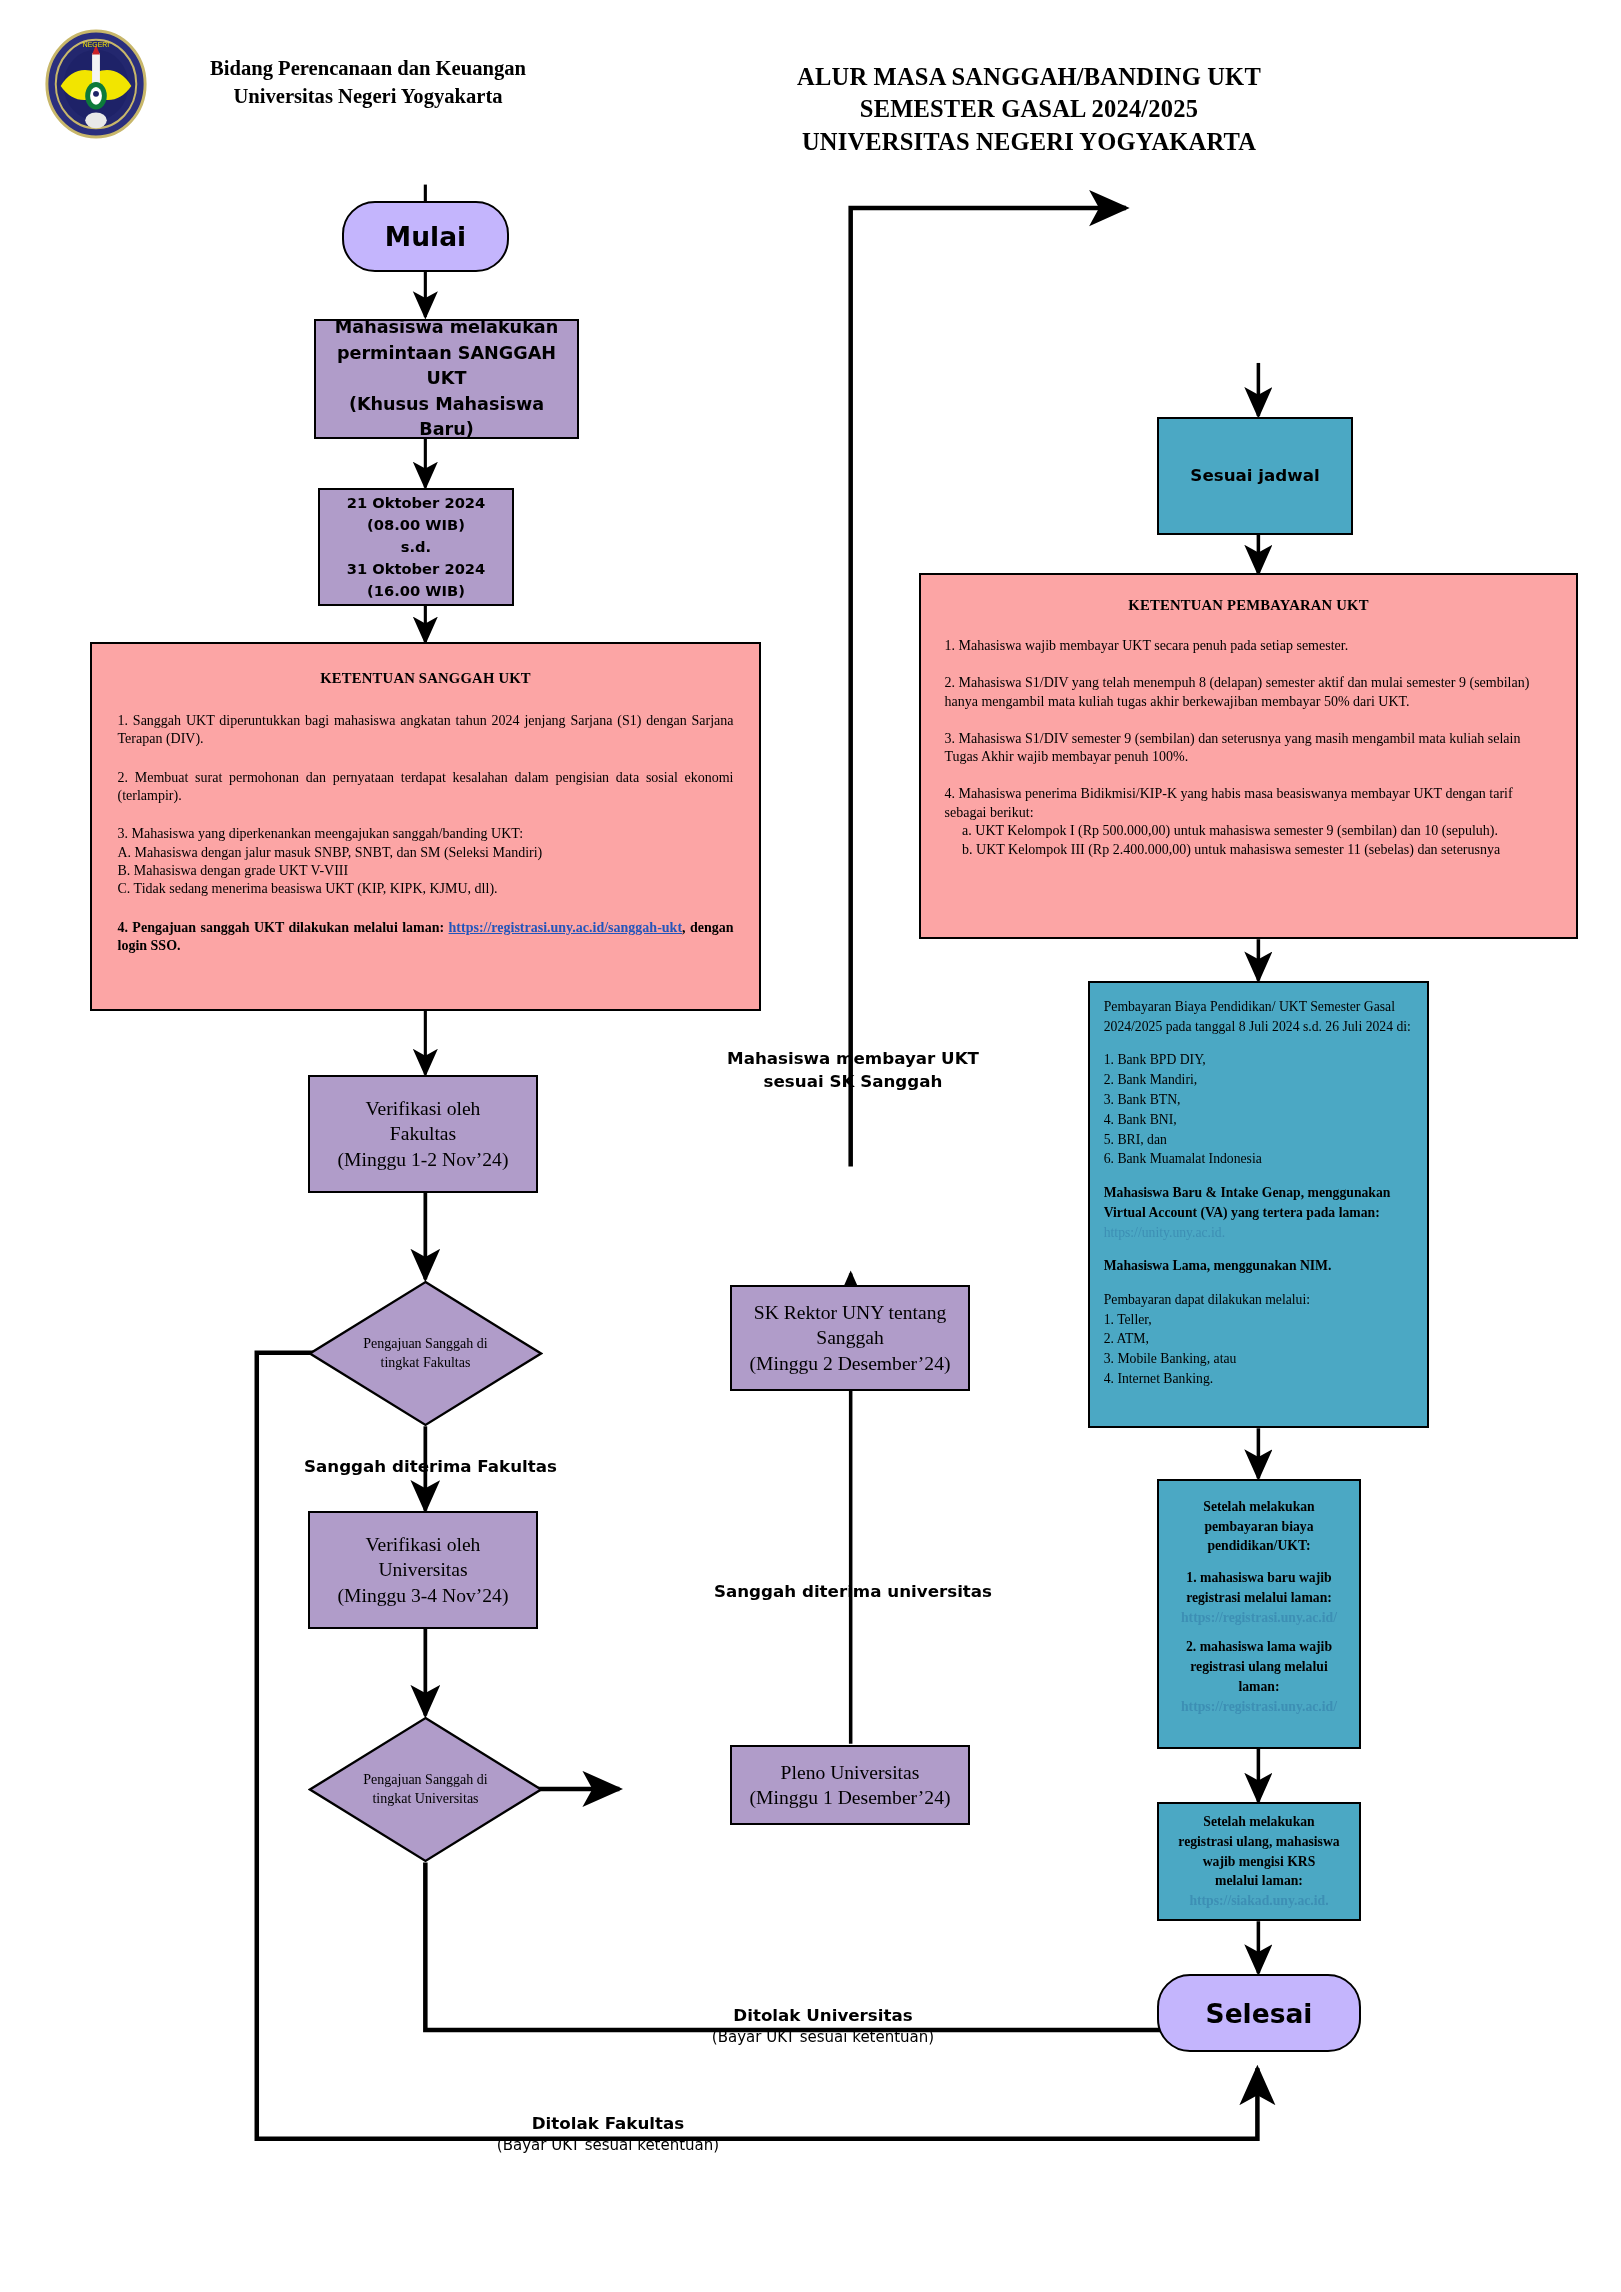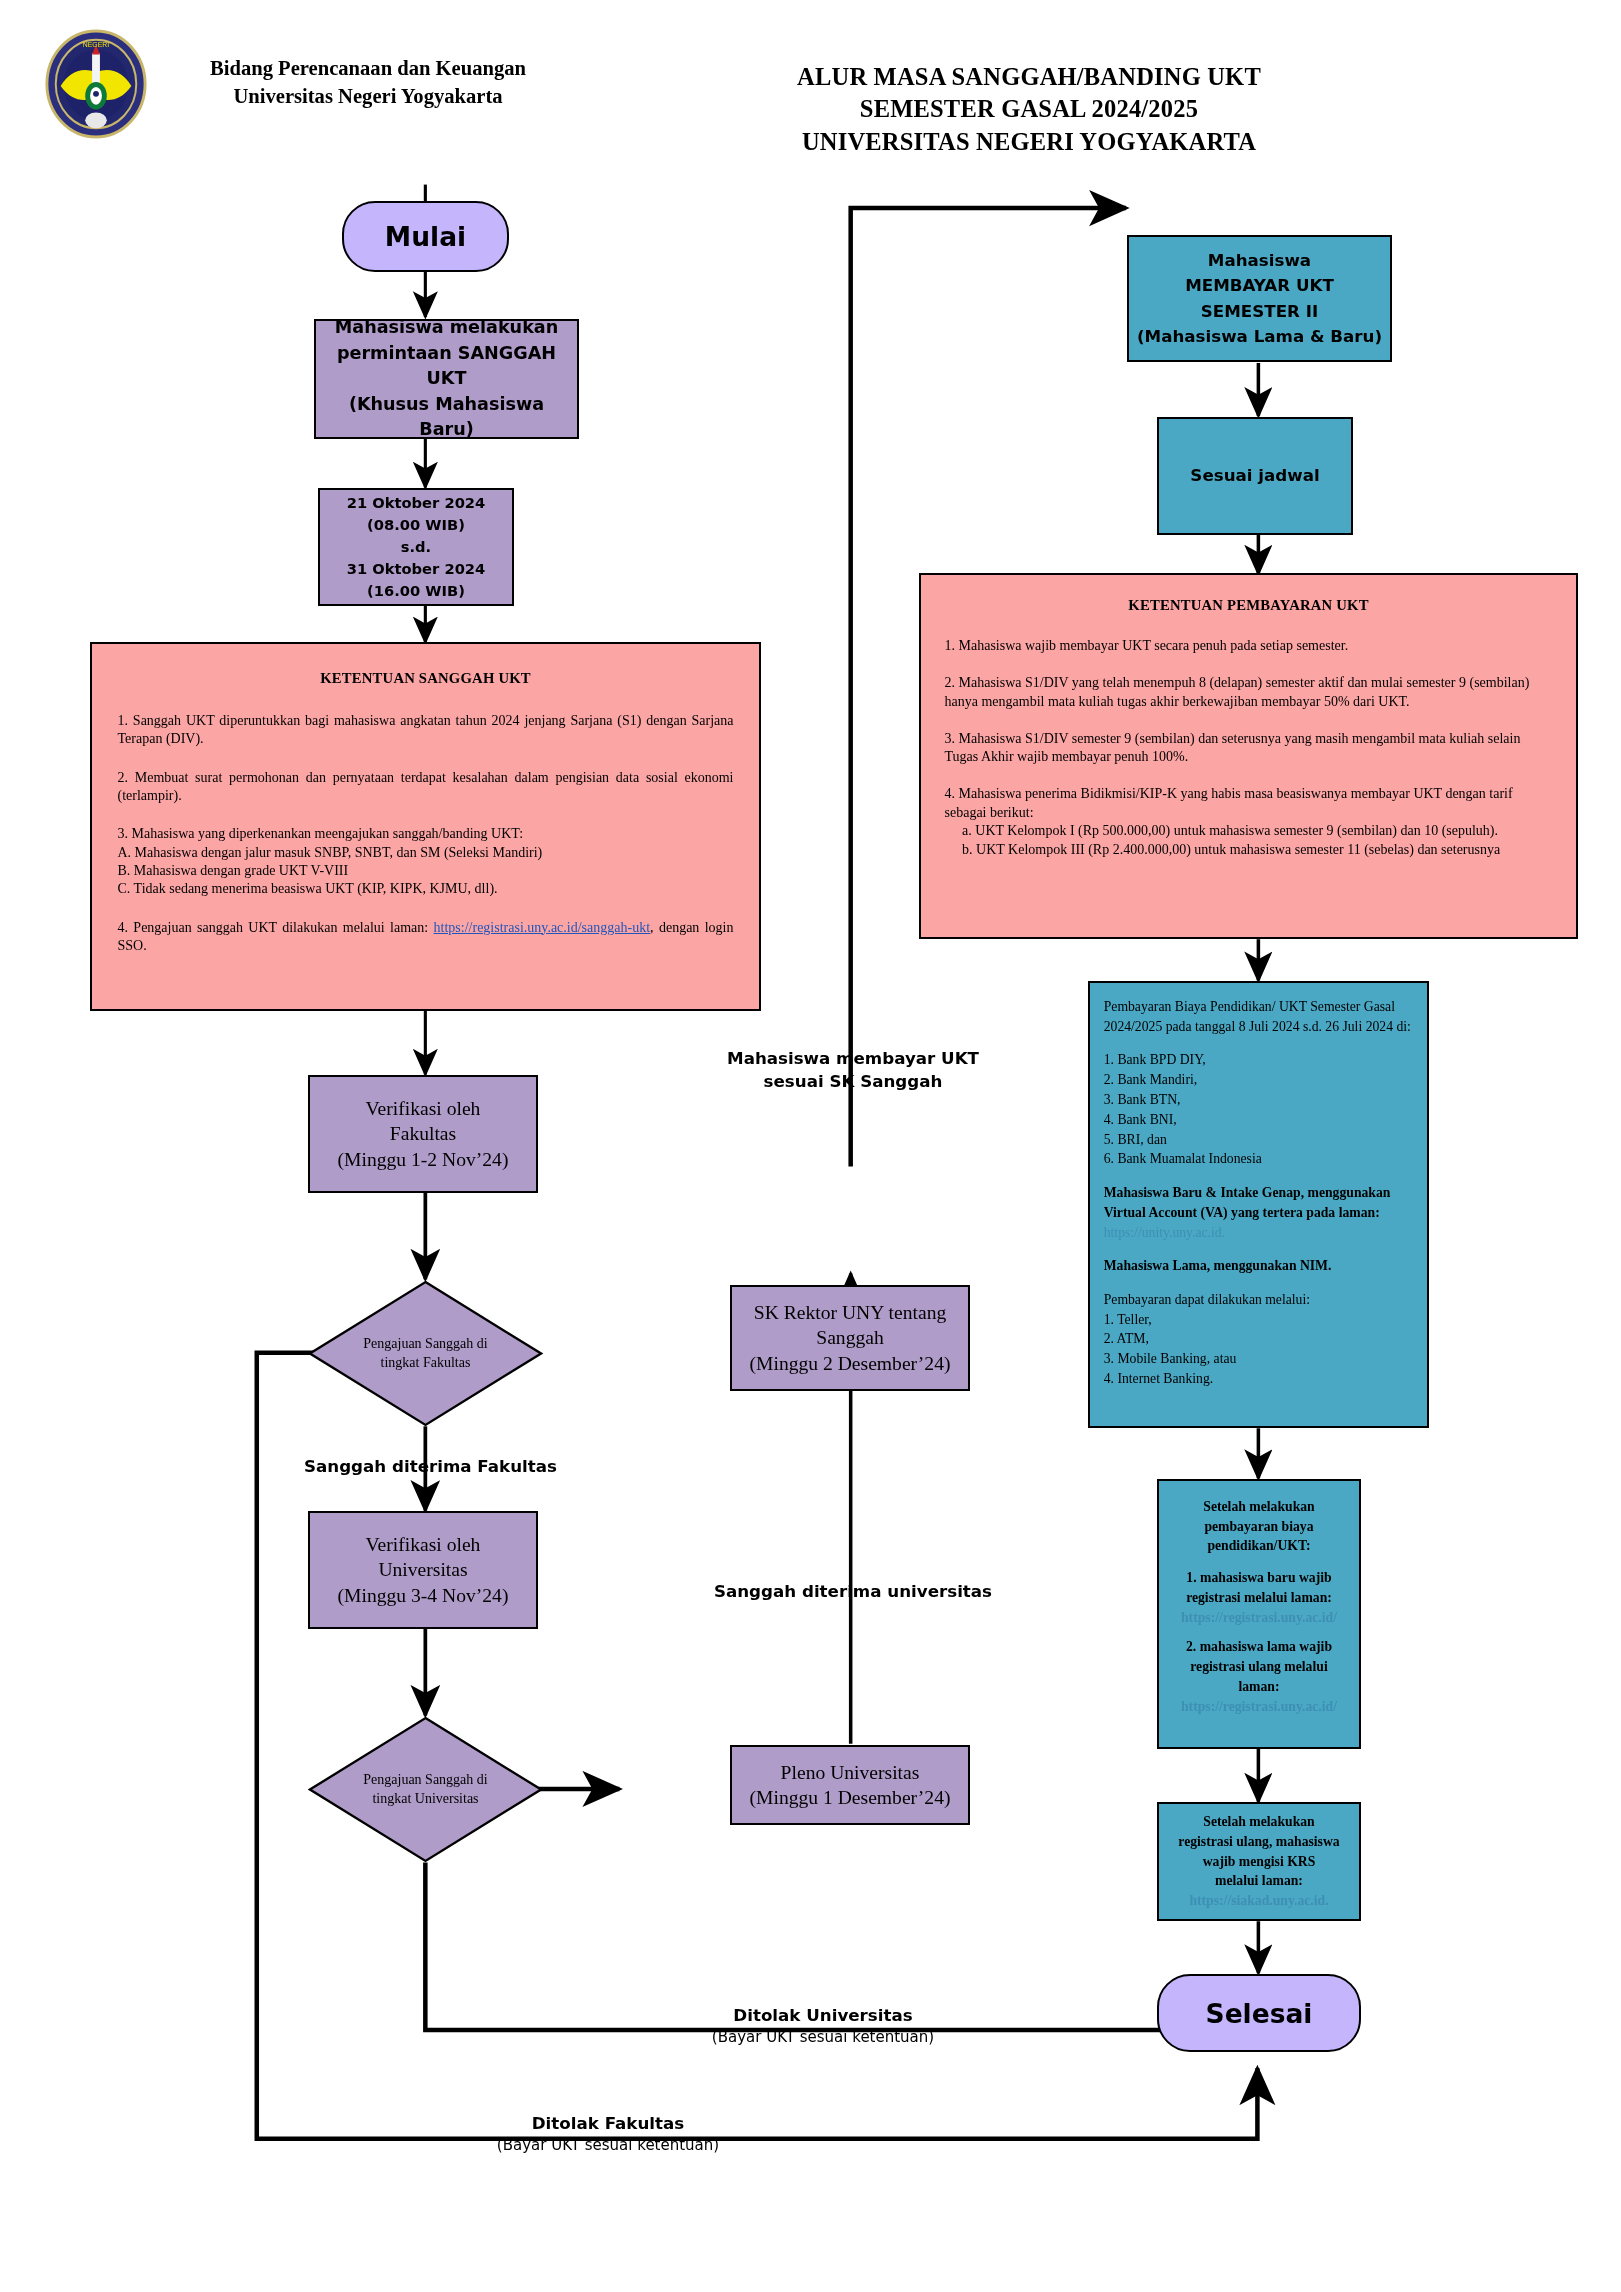--- a/index.html
+++ b/index.html
@@ -213,21 +213,21 @@
   </div>
 
   <div class="note-box abs" style="left:90px;top:642px;width:671px;height:369px;padding:25.5px 25.5px 9.8px 25.5px;">
     <div class="note-title">KETENTUAN SANGGAH UKT</div>
     <div class="note-p" style="margin-top:25.5px;">1.  Sanggah UKT diperuntukkan bagi mahasiswa angkatan tahun 2024 jenjang Sarjana (S1) dengan Sarjana Terapan (DIV).</div>
     <div class="note-p" style="margin-top:19.6px;">2. Membuat surat permohonan dan pernyataan terdapat kesalahan dalam pengisian data sosial ekonomi (terlampir).</div>
     <div class="note-p nj" style="margin-top:19.6px;">3. Mahasiswa yang diperkenankan meengajukan sanggah/banding UKT:</div>
     <div class="note-p nj">A. Mahasiswa dengan jalur masuk SNBP, SNBT, dan SM (Seleksi Mandiri)</div>
     <div class="note-p nj">B. Mahasiswa dengan grade UKT V-VIII</div>
     <div class="note-p nj">C. Tidak sedang menerima beasiswa UKT (KIP, KIPK, KJMU, dll).</div>
-    <div class="note-p" style="margin-top:19.6px;"><span>4.  Pengajuan sanggah UKT dilakukan melalui laman: </span><a class="lnk" href="#">https://registrasi.uny.ac.id/sanggah-ukt</a><span>, dengan login SSO.</span></div>
+    <div class="note-p" style="margin-top:19.6px;font-weight:bold;"><span>4.  Pengajuan sanggah UKT dilakukan melalui laman: </span><a class="lnk" href="#">https://registrasi.uny.ac.id/sanggah-ukt</a><span>, dengan login SSO.</span></div>
   </div>
 
   <div class="node proc-purple" style="left:308px;top:1075px;width:230px;height:118px;">
     <div class="nodetext">
       <div>Verifikasi oleh</div>
       <div>Fakultas</div>
       <div>(Minggu 1-2 Nov’24)</div>
     </div>
   </div>
 
@@ -294,28 +294,20 @@
   <div class="edge-label" style="left:627px;top:2004px;width:392px;">
     <span>Ditolak Universitas</span>
     <span class="sub">(Bayar UKT sesuai ketentuan)</span>
   </div>
 
   <div class="edge-label" style="left:412px;top:2112px;width:392px;">
     <span>Ditolak Fakultas</span>
     <span class="sub">(Bayar UKT sesuai ketentuan)</span>
   </div>
 
-  <div class="node proc-blue" style="left:1127px;top:235px;width:265px;height:127px;">
-    <div class="nodetext">
-      <div>Mahasiswa</div>
-      <div>MEMBAYAR UKT</div>
-      <div>SEMESTER II</div>
-      <div>(Mahasiswa Lama &amp; Baru)</div>
-    </div>
-  </div>
 
   <div class="node proc-blue" style="left:1157px;top:417px;width:196px;height:118px;">
     <span class="nodetext">Sesuai jadwal</span>
   </div>
 
   <div class="note-box abs" style="left:919px;top:573px;width:659px;height:366px;padding:21.6px 23.5px 9.8px 23.5px;">
     <div class="note-title">KETENTUAN PEMBAYARAN UKT</div>
     <div class="note-p nj" style="margin-top:23.5px;">1. Mahasiswa wajib membayar UKT secara penuh pada setiap semester.</div>
     <div class="note-p nj" style="margin-top:18.6px;">2. Mahasiswa S1/DIV yang telah menempuh 8 (delapan) semester aktif dan mulai semester 9 (sembilan) hanya mengambil mata kuliah tugas akhir berkewajiban membayar 50% dari UKT.</div>
     <div class="note-p nj" style="margin-top:18.6px;">3. Mahasiswa S1/DIV semester 9 (sembilan) dan seterusnya yang masih mengambil mata kuliah selain Tugas Akhir wajib membayar penuh 100%.</div>

